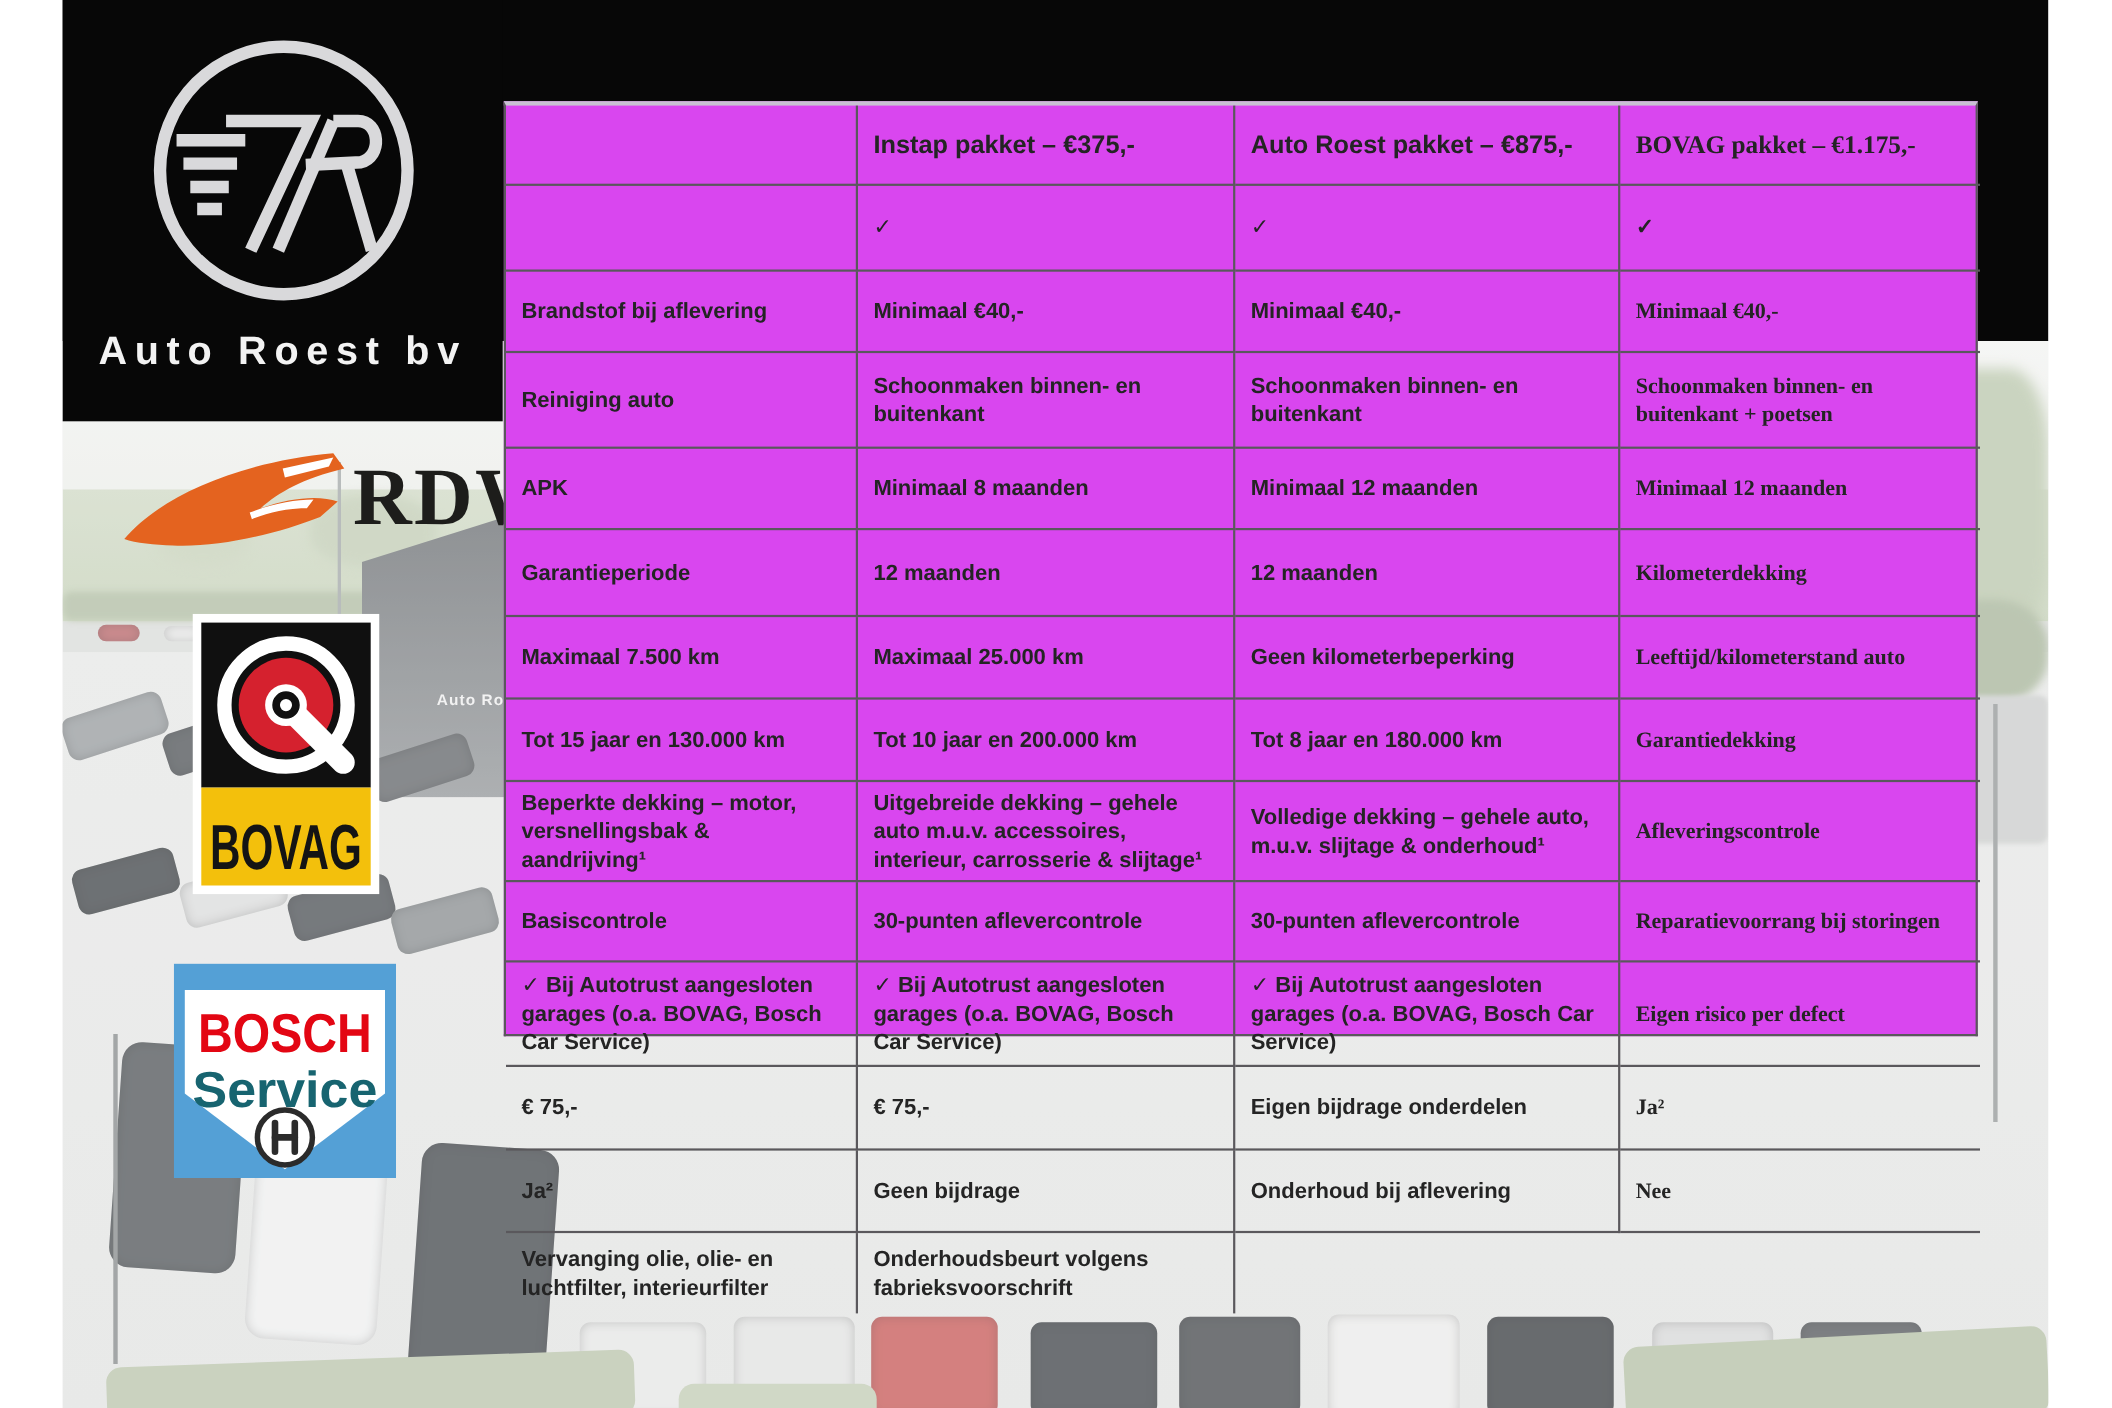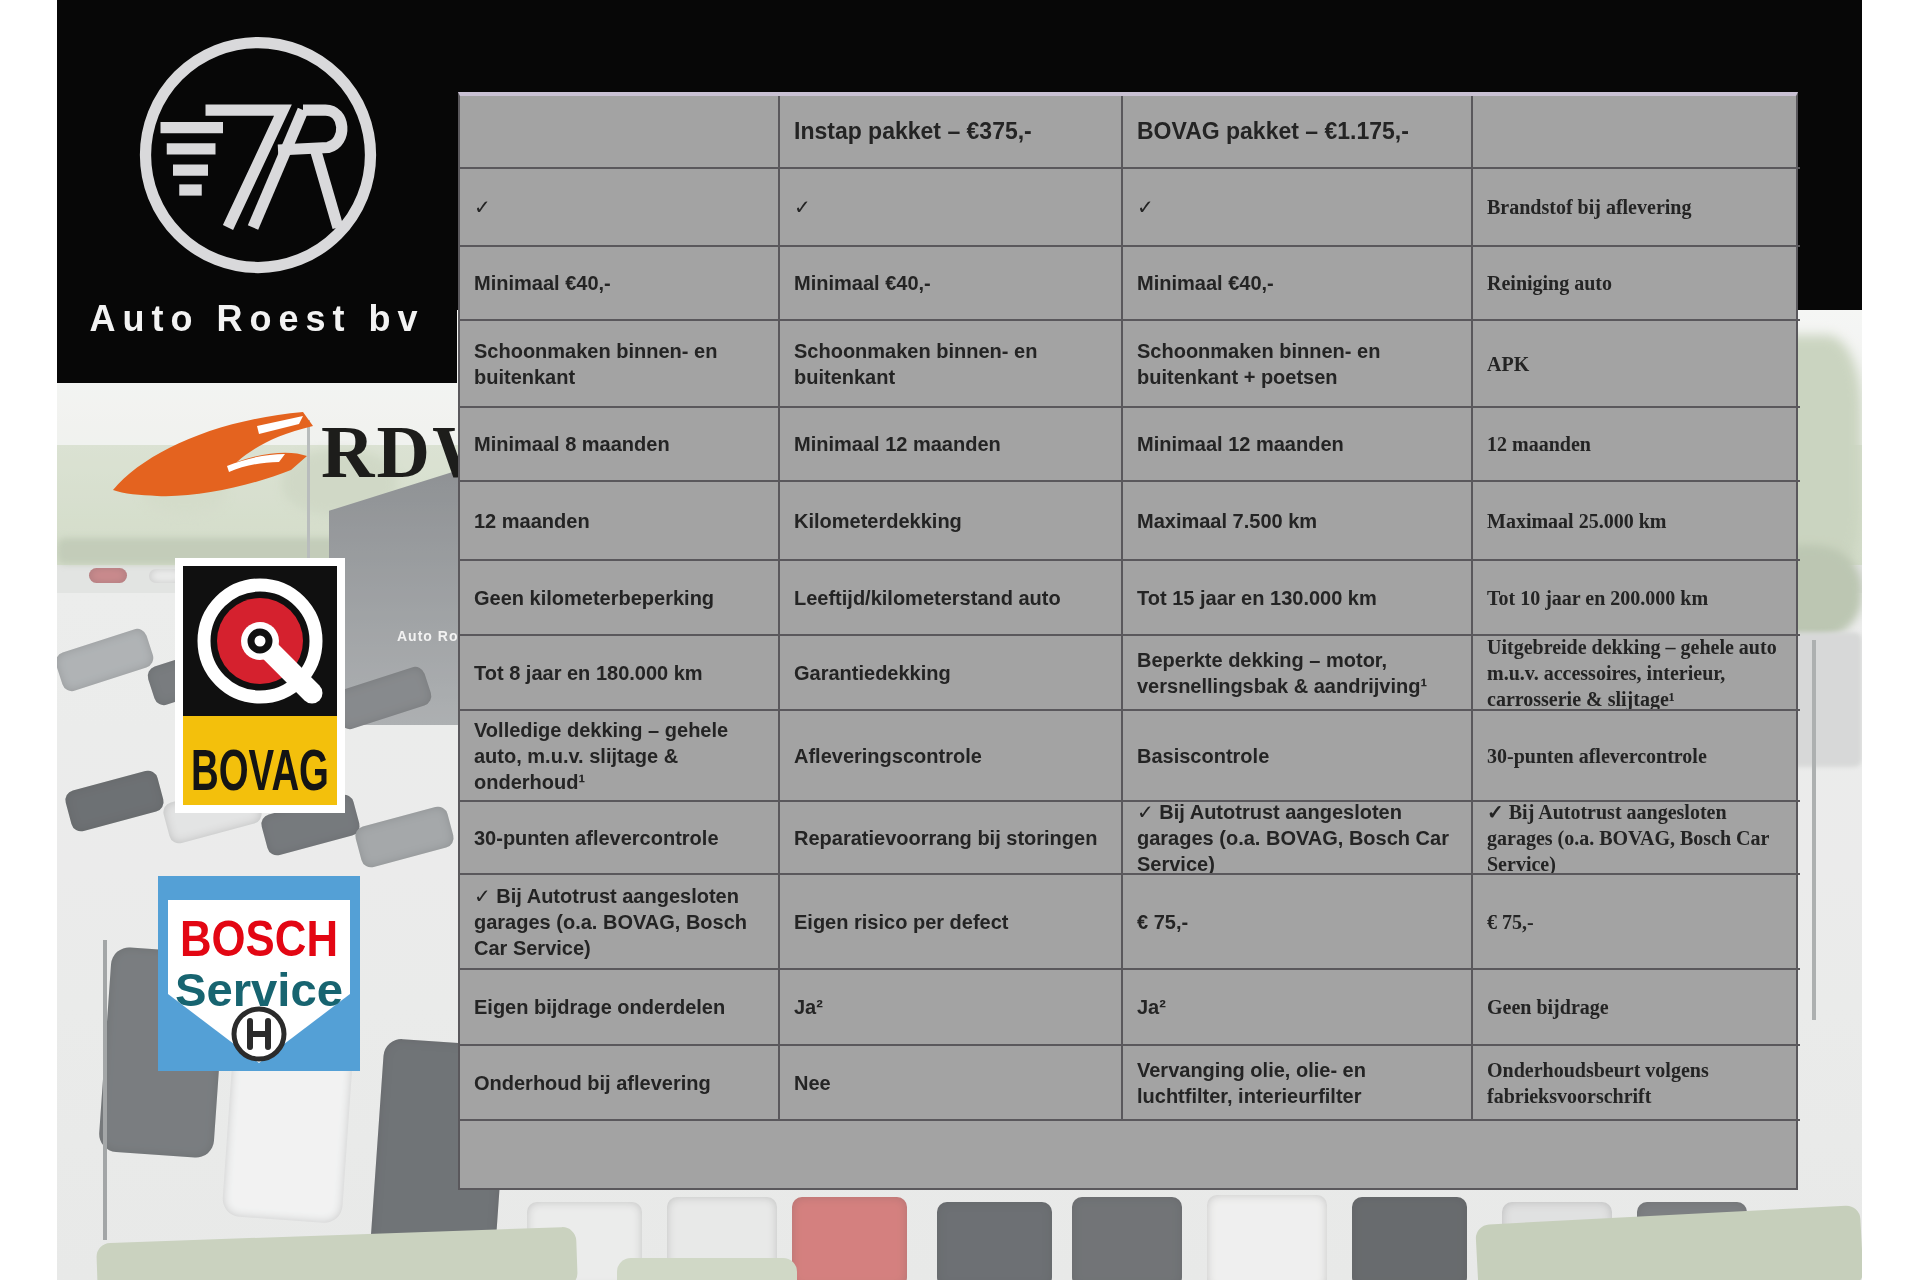--- a/index.html
+++ b/index.html
@@ -31,21 +31,21 @@
                font-size:36px;font-weight:bold;letter-spacing:7px;white-space:nowrap;}
 
   
   .rdw{position:absolute;left:50px;top:408px;width:360px;height:110px;}
   .rdw-text{position:absolute;left:214px;top:2px;font-family:"Liberation Serif","DejaVu Serif",serif;
             font-weight:bold;font-size:74px;color:#1d1d1b;letter-spacing:2px;}
   .bovag{position:absolute;left:118px;top:558px;}
   .bosch{position:absolute;left:101px;top:876px;}
 
   
-  .pkg-table{position:absolute;left:401px;top:92px;width:1340px;height:1098px;background:#a3a3a3;
+  .pkg-table{position:absolute;left:401px;top:92px;width:1340px;height:850px;background:#d946ef;
              display:grid;grid-template-columns:320px 343px 350px 327px;
              grid-template-rows:73px 78px 74px 87px 74px 79px 75px 75px 91px 73px 95px 76px 75px 73px;
              border:2px solid #5a585c;border-top:4px solid #c9c1d3;box-sizing:border-box;}
   .cell{display:flex;align-items:center;padding:0 16px 0 14px;border-right:2px solid #5a585c;
         border-bottom:2px solid #5a585c;color:#242424;font-weight:bold;font-size:20px;line-height:1.3;
         box-sizing:border-box;overflow:hidden;}
   .cell:nth-child(4n){border-right:none;font-family:Liberation Serif, serif;}
   .cell:nth-child(n+53){border-bottom:none;}
   .cell.th{font-size:23px;}
 </style>
@@ -161,37 +161,39 @@
           <line x1="92" y1="145" x2="92" y2="171"></line>
           <line x1="110" y1="145" x2="110" y2="171"></line>
           <line x1="92" y1="158" x2="110" y2="158"></line>
         </g>
       </svg>
     </div>
 
     <div class="pkg-table">
         <div class="cell th"></div>
         <div class="cell th">Instap pakket – €375,-</div>
+        <div class="cell th">Auto Roest pakket – €875,-</div>
         <div class="cell th">BOVAG pakket – €1.175,-</div>
         <div class="cell rowlabel"></div>
         <div class="cell td">✓</div>
         <div class="cell td">✓</div>
         <div class="cell td">✓</div>
         <div class="cell rowlabel">Brandstof bij aflevering</div>
         <div class="cell td">Minimaal €40,-</div>
         <div class="cell td">Minimaal €40,-</div>
         <div class="cell td">Minimaal €40,-</div>
         <div class="cell rowlabel">Reiniging auto</div>
         <div class="cell td">Schoonmaken binnen- en buitenkant</div>
         <div class="cell td">Schoonmaken binnen- en buitenkant</div>
         <div class="cell td">Schoonmaken binnen- en buitenkant + poetsen</div>
         <div class="cell rowlabel">APK</div>
         <div class="cell td">Minimaal 8 maanden</div>
         <div class="cell td">Minimaal 12 maanden</div>
         <div class="cell td">Minimaal 12 maanden</div>
+        <div class="cell rowlabel">Garantieperiode</div>
         <div class="cell td">12 maanden</div>
         <div class="cell td">12 maanden</div>
         <div class="cell rowlabel">Kilometerdekking</div>
         <div class="cell td">Maximaal 7.500 km</div>
         <div class="cell td">Maximaal 25.000 km</div>
         <div class="cell td">Geen kilometerbeperking</div>
         <div class="cell rowlabel">Leeftijd/kilometerstand auto</div>
         <div class="cell td">Tot 15 jaar en 130.000 km</div>
         <div class="cell td">Tot 10 jaar en 200.000 km</div>
         <div class="cell td">Tot 8 jaar en 180.000 km</div>

